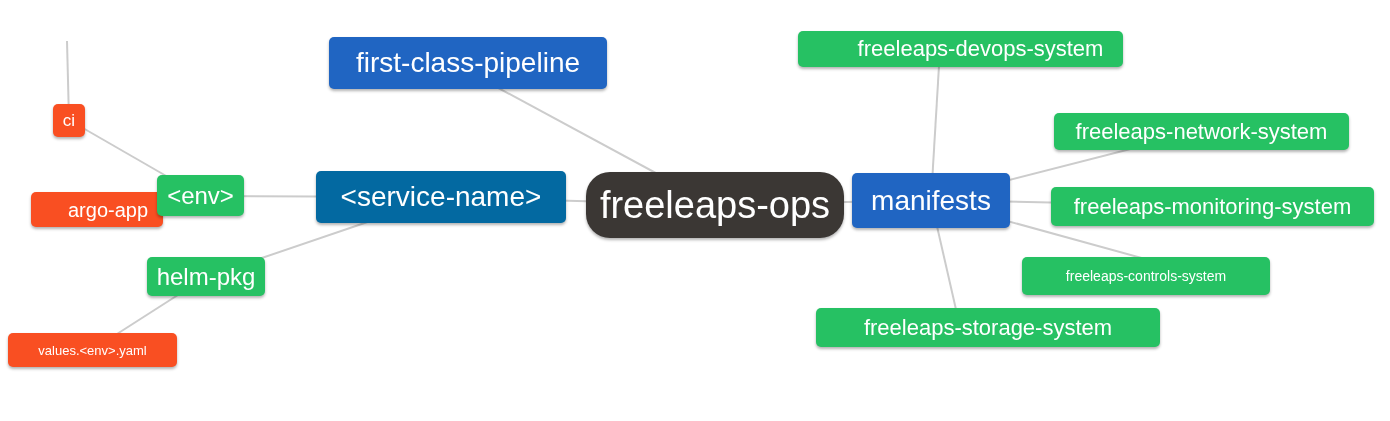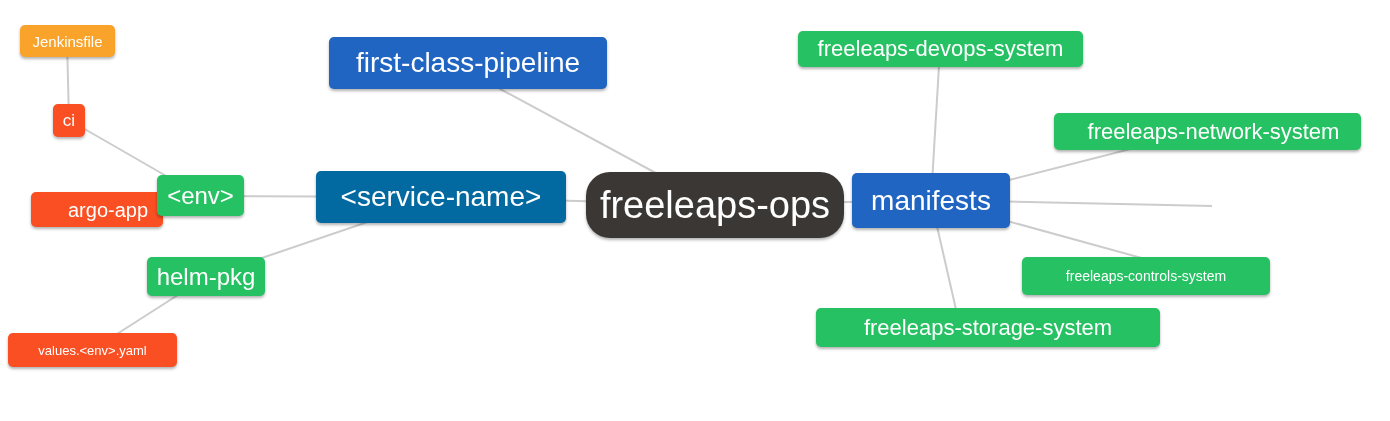--- a/index.html
+++ b/index.html
@@ -27,22 +27,22 @@
   .n-jenkinsfile{left:20px;top:25px;width:95px;height:32px;font-size:15px;}
   .n-ci{left:53px;top:104px;width:32px;height:33px;font-size:17px;}
   .n-argo{left:31px;top:192px;width:110px;height:35px;font-size:20px;padding-left:22px;}
   .n-env{left:157px;top:175px;width:87px;height:41px;font-size:24px;}
   .n-helm{left:147px;top:257px;width:118px;height:39px;font-size:24px;}
   .n-values{left:8px;top:333px;width:169px;height:34px;font-size:13px;}
   .n-pipeline{left:313px;top:37px;width:278px;height:52px;font-size:28px;margin-left:16px;}
   .n-service{left:316px;top:171px;width:250px;height:52px;font-size:28px;}
   .n-ops{left:586px;top:172px;width:258px;height:66px;font-size:38px;border-radius:24px;}
   .n-manifests{left:852px;top:173px;width:158px;height:55px;font-size:28px;}
-  .n-devops{left:798px;top:31px;width:285px;height:36px;font-size:22px;}
-  .n-network{left:1054px;top:113px;width:295px;height:37px;font-size:22px;padding-left:12px;}
+  .n-devops{left:798px;top:31px;width:285px;height:36px;font-size:22px;padding-left:40px;}
+  .n-network{left:1054px;top:113px;width:295px;height:37px;font-size:22px;}
   .n-monitoring{left:1051px;top:187px;width:323px;height:39px;font-size:22px;}
   .n-controls{left:1022px;top:257px;width:248px;height:38px;font-size:14px;}
   .n-storage{left:816px;top:308px;width:344px;height:39px;font-size:22px;}
 </style>
 </head>
 <body>
 
 <div id="canvas">
 
   <svg id="edges" viewBox="0 0 1390 421" xmlns="http://www.w3.org/2000/svg">
@@ -55,21 +55,20 @@
     <line x1="452" y1="63" x2="715" y2="205"></line>
     <line x1="441" y1="197" x2="715" y2="205"></line>
     <line x1="715" y1="205" x2="931" y2="200"></line>
     <line x1="931" y1="200" x2="940" y2="49"></line>
     <line x1="931" y1="200" x2="1201" y2="131"></line>
     <line x1="931" y1="200" x2="1212" y2="206"></line>
     <line x1="931" y1="200" x2="1207" y2="276"></line>
     <line x1="931" y1="200" x2="960" y2="327"></line>
   </svg>
 
-  <div class="node n-jenkinsfile" style="background-color: rgb(249, 163, 43);">Jenkinsfile</div>
 
   <div class="node n-ci" style="background-color: rgb(249, 79, 34);">ci</div>
 
   <div class="node n-argo" style="background-color: rgb(249, 79, 34);">argo-app</div>
 
   <div class="node n-env" style="background-color: rgb(38, 193, 99);">&lt;env&gt;</div>
 
   <div class="node n-helm" style="background-color: rgb(38, 193, 99);">helm-pkg</div>
 
   <div class="node n-values" style="background-color: rgb(249, 79, 34);">values.&lt;env&gt;.yaml</div>
@@ -79,18 +78,19 @@
   <div class="node n-service" style="background-color: #0369a1;">&lt;service-name&gt;</div>
 
   <div class="node n-ops" style="background-color: rgb(59, 55, 52);">freeleaps-ops</div>
 
   <div class="node n-manifests" style="background-color: rgb(32, 101, 194);">manifests</div>
 
   <div class="node n-devops" style="background-color: rgb(38, 193, 99);">freeleaps-devops-system</div>
 
   <div class="node n-network" style="background-color: rgb(38, 193, 99);">freeleaps-network-system</div>
 
+  <div class="node n-monitoring" style="background-color: rgb(38, 193, 99);">freeleaps-monitoring-system</div>
 
   <div class="node n-controls" style="background-color: rgb(38, 193, 99);">freeleaps-controls-system</div>
 
   <div class="node n-storage" style="background-color: rgb(38, 193, 99);">freeleaps-storage-system</div>
 
 </div>
 
 </body></html>

